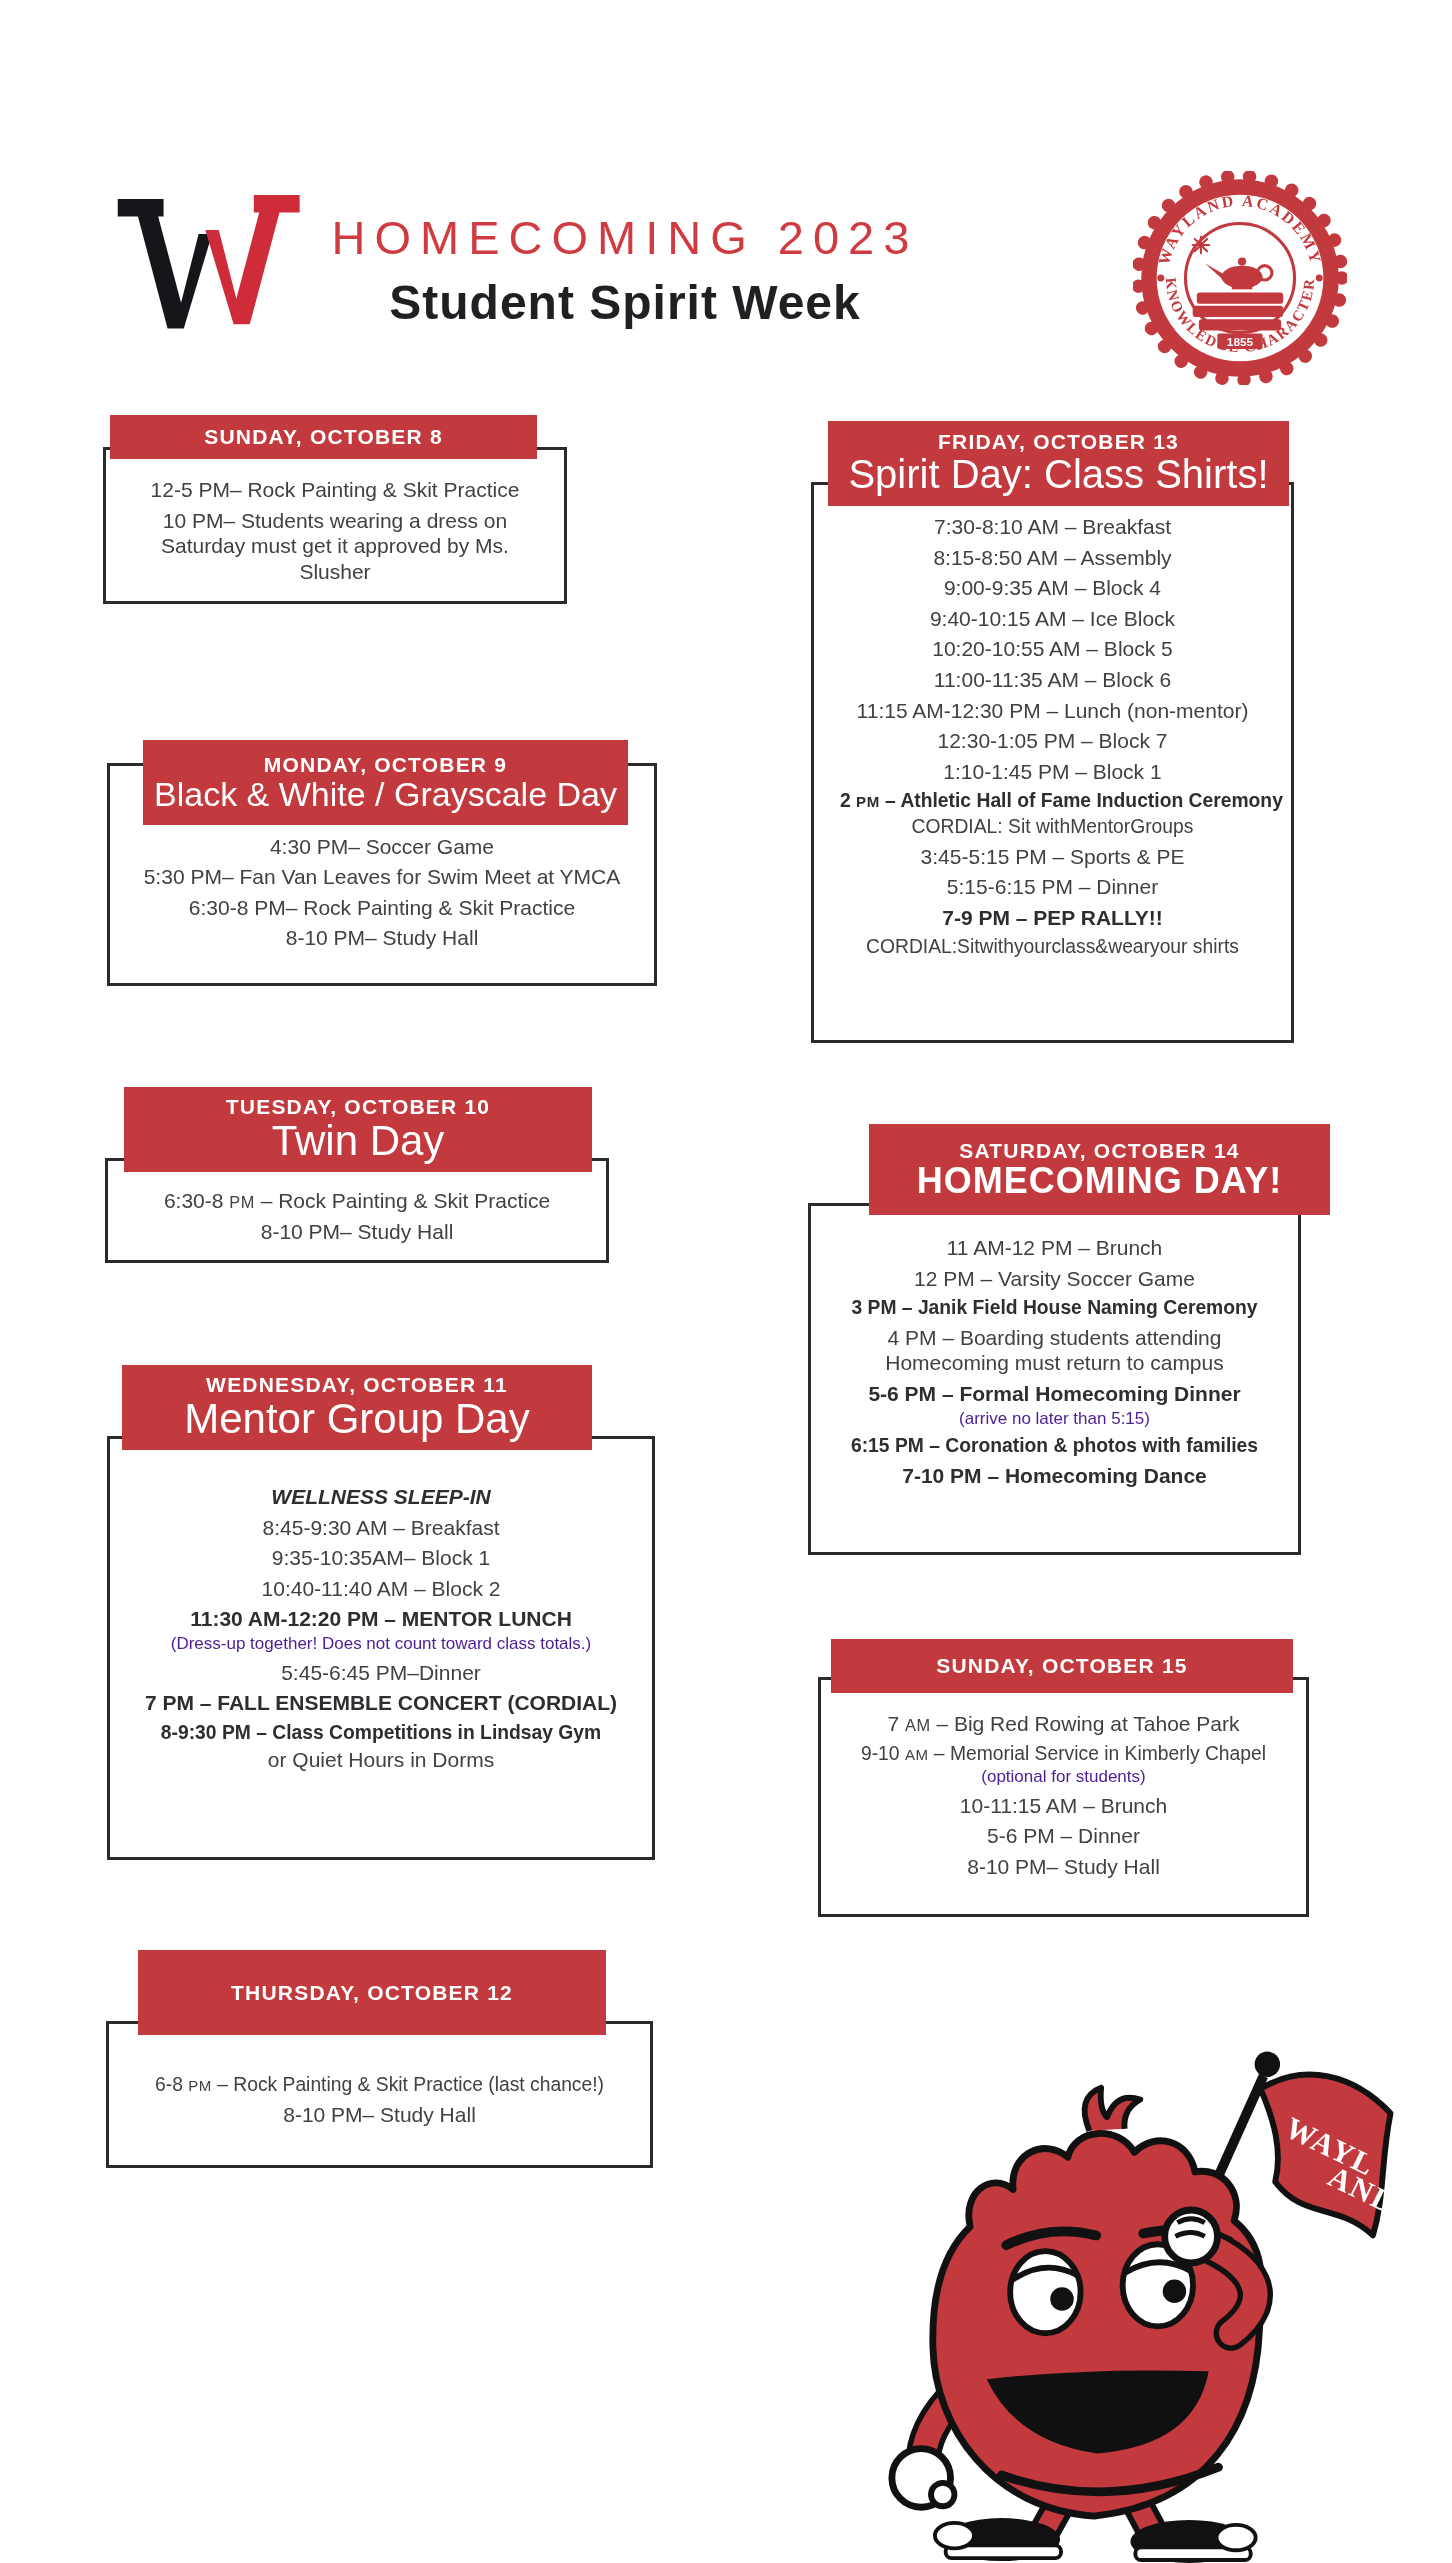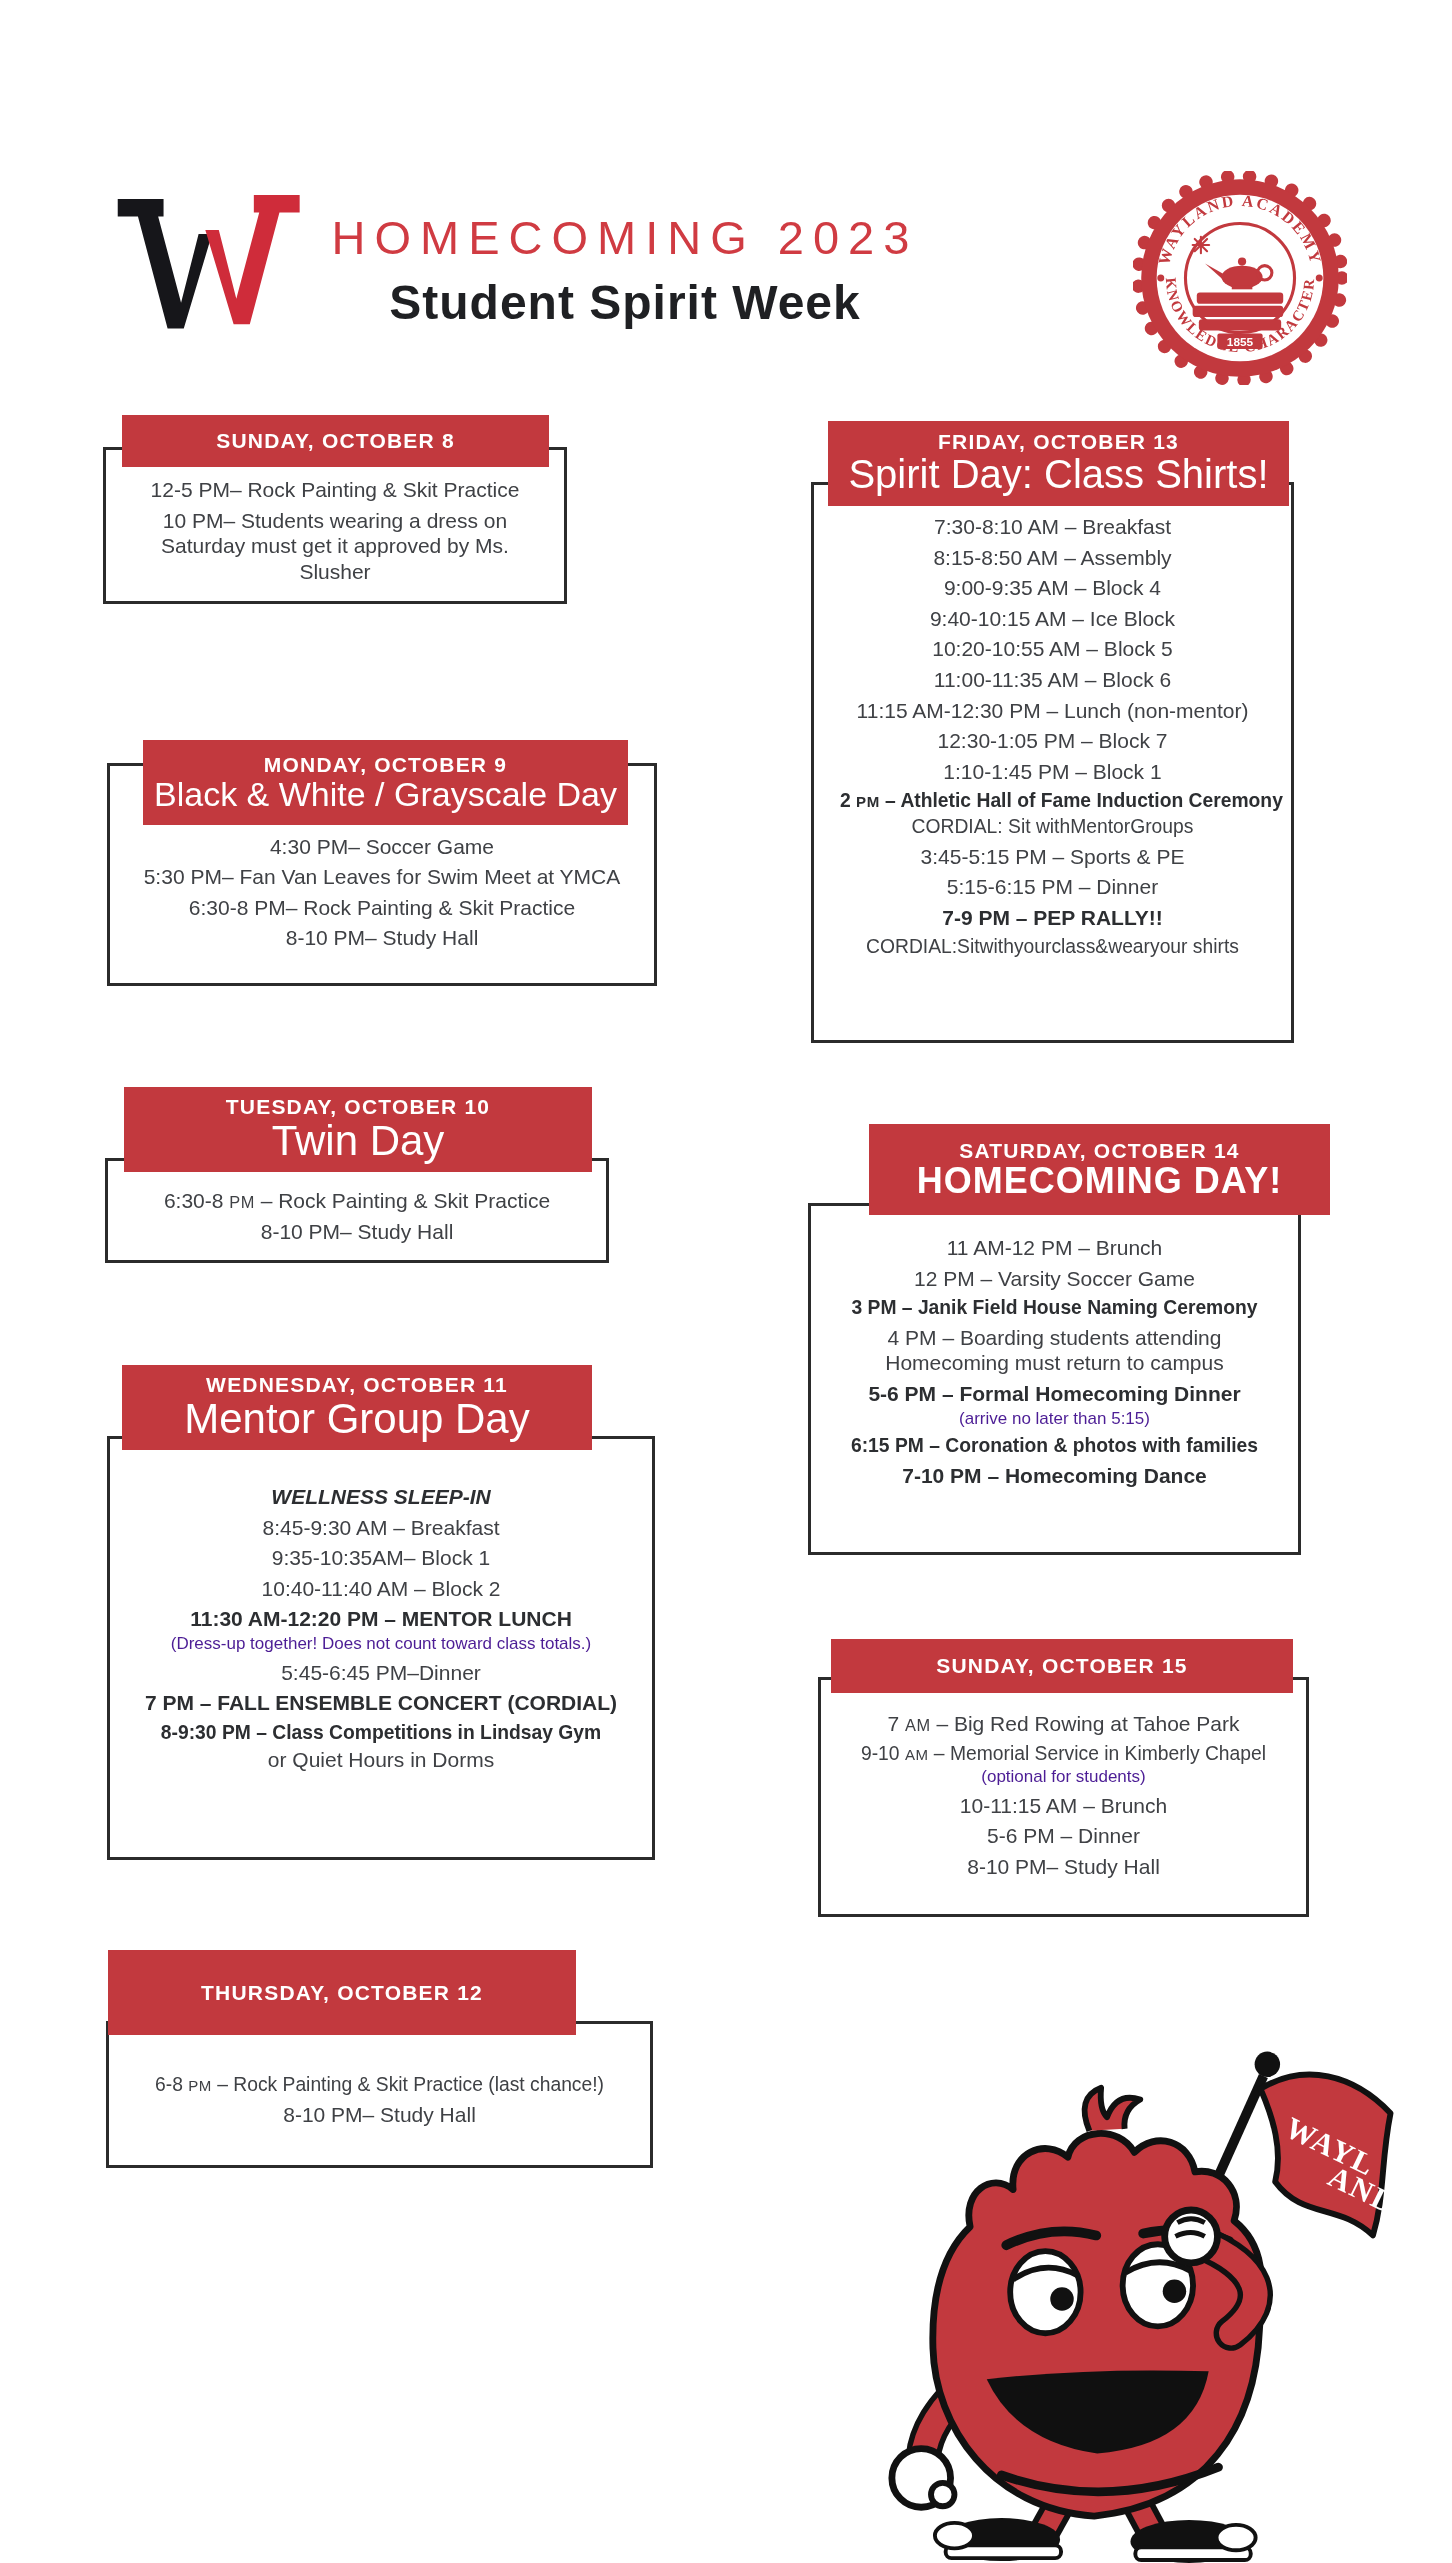--- a/index.html
+++ b/index.html
@@ -32,21 +32,21 @@
   .ev.bolditalic{font-weight:700;font-style:italic;color:#2c2e31;}
   .ev.small{font-size:17px;color:#4c1d95;}
   .ev.note{font-size:19.3px;}
   .ev.tight{margin-top:-3px;}
   .ev.fit{white-space:nowrap;font-size:19.3px;}
   .ev .sc{font-size:0.78em;letter-spacing:0.5px;}
 
   
   .day-sun8{left:103px;top:415px;width:464px;height:188px;}
   .day-sun8 .box{top:32px;height:151px;}
-  .day-sun8 .banner{left:19px;width:427px;height:52px;}
+  .day-sun8 .banner{left:7px;width:427px;height:44px;}
   .day-sun8 .events{padding-top:22px;}
 
   .day-mon9{left:107px;top:696px;width:550px;height:291px;}
   .day-mon9 .box{top:67px;height:217px;}
   .day-mon9 .banner{left:36px;width:485px;height:85px;margin-top:44px;}
   .day-mon9 .banner .theme{font-size:34px;}
   .day-mon9 .events{padding-top:32px;}
 
   .day-tue10{left:105px;top:1087px;width:504px;height:177px;}
   .day-tue10 .box{top:71px;height:99px;}
@@ -55,21 +55,21 @@
   .day-tue10 .events{padding-top:22px;}
 
   .day-wed11{left:107px;top:1365px;width:548px;height:493px;}
   .day-wed11 .box{top:71px;height:418px;}
   .day-wed11 .banner{left:15px;width:470px;height:85px;}
   .day-wed11 .banner .theme{font-size:42px;}
   .day-wed11 .events{padding-top:40px;}
 
   .day-thu12{left:106px;top:1950px;width:547px;height:216px;}
   .day-thu12 .box{top:71px;height:141px;}
-  .day-thu12 .banner{left:2px;width:468px;height:85px;}
+  .day-thu12 .banner{left:32px;width:468px;height:85px;}
   .day-thu12 .banner .theme{font-size:42px;}
   .day-thu12 .events{padding-top:44px;}
 
   .day-fri13{left:811px;top:421px;width:483px;height:623px;}
   .day-fri13 .box{top:61px;height:555px;}
   .day-fri13 .banner{left:17px;width:461px;height:85px;}
   .day-fri13 .banner .theme{font-size:40px;}
   .day-fri13 .events{padding-top:24px;}
 
   .day-sat14{left:808px;top:1124px;width:493px;height:431px;}

